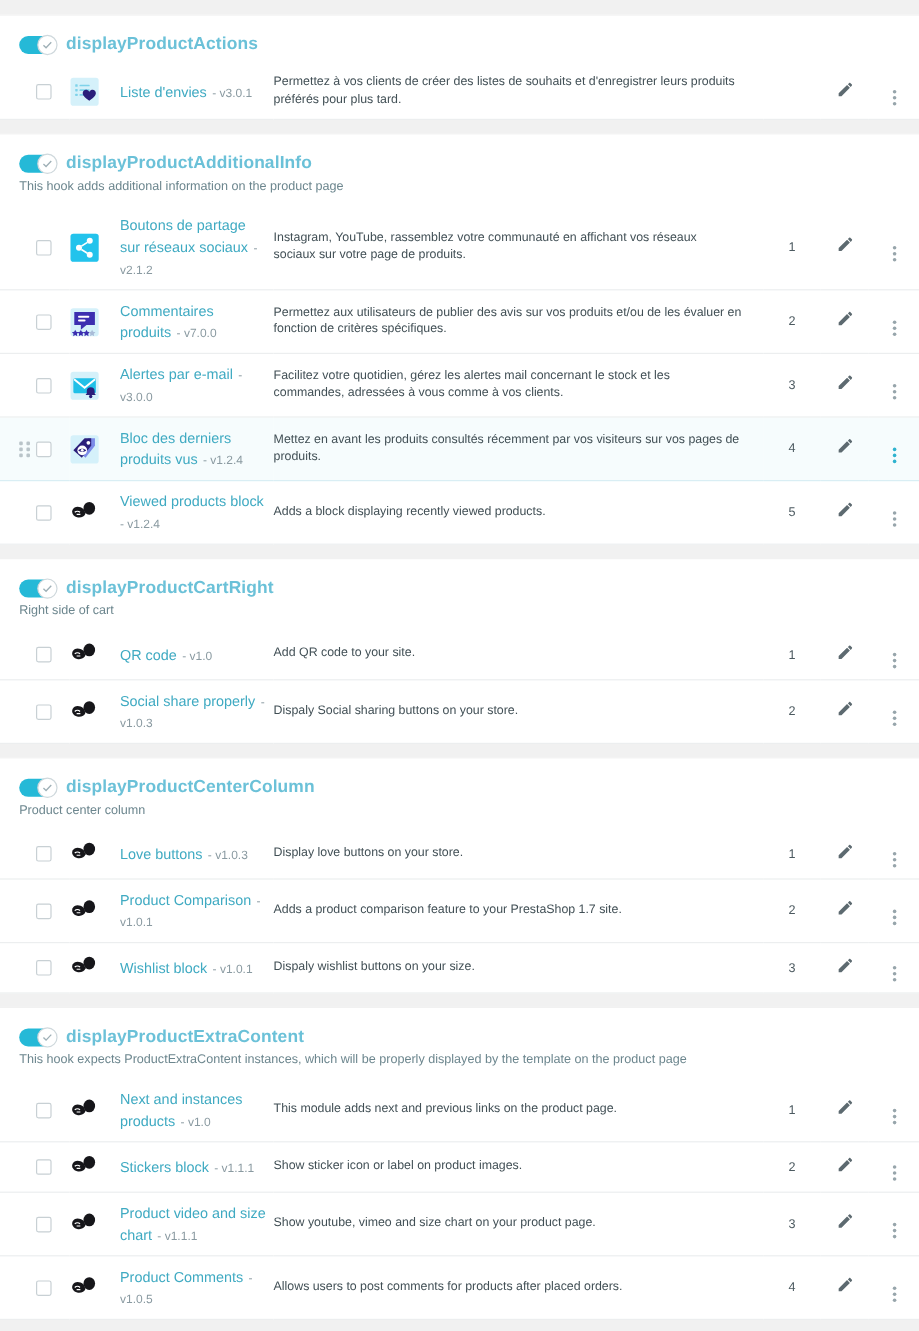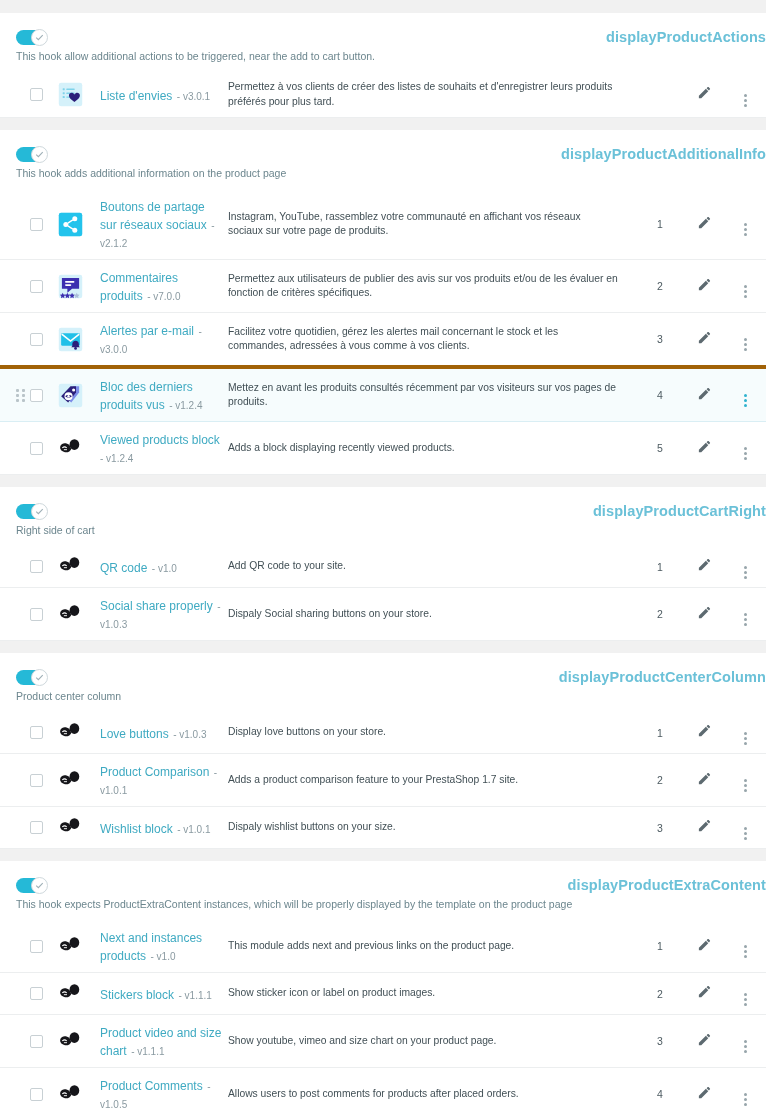--- a/index.html
+++ b/index.html
@@ -18,21 +18,20 @@
     background: #ffffff;
     margin: 0 0 11px 0;
     padding: 12px 0 0 0;
     border-top: 1px solid #f1f1f1;
   }
 
   .hook-head {
     display: flex;
     align-items: center;
     padding: 4px 0 0 16px;
-    justify-content: space-between;
   }
 
   
   .toggle {
     position: relative;
     width: 31px;
     height: 15px;
     border-radius: 8px;
     background: #25b9d7;
     flex: 0 0 auto;
@@ -65,21 +64,21 @@
   .hook-desc {
     color: #6c868e;
     font-size: 10.5px;
     padding: 4px 0 0 16px;
     line-height: 14px;
   }
 
   
   .mod-table { width: 100%; border-collapse: collapse; margin-top: 9px; }
   .mod-row { border-bottom: 1px solid #eceeef; }
-  .mod-row.is-active { background: #f6fcfd; border-top: 4px solid #a16207; border-bottom: 1px solid #d9eef4; }
+  .mod-row.is-active { background: #f6fcfd; border-top: 1px solid #a16207; border-bottom: 1px solid #d9eef4; }
   .mod-row > td { padding: 8px 0; vertical-align: middle; }
 
   .c-handle { width: 30px; padding-left: 16px !important; }
   .handle {
     width: 10px; height: 12px;
     display: grid;
     grid-template-columns: 3px 3px;
     grid-template-rows: 3px 3px 3px;
     gap: 2px 3px;
     cursor: move;
@@ -129,21 +128,20 @@
       <div class="hook-head">
         <div class="toggle">
           <div class="knob">
             <svg width="9" height="9" viewBox="0 0 12 12">
               <path d="M1.6 6.2 L4.5 9 L10.3 2.9" stroke="#9fb0b7" stroke-width="1.5" fill="none"></path>
             </svg>
           </div>
         </div>
         <div class="hook-title">displayProductActions</div>
       </div>
-      <div class="hook-desc">This hook allow additional actions to be triggered, near the add to cart button.</div>
       <table class="mod-table">
         <tbody>
           <tr class="mod-row">
             <td class="c-handle"></td>
             <td class="c-check">
               <span class="cbox"></span>
             </td>
             <td class="c-icon">
               <svg viewBox="0 0 32 32" width="25" height="25" class="modicon">
                 <rect x="1" y="1" width="30" height="30" rx="3" fill="#d5f1fa"></rect>

